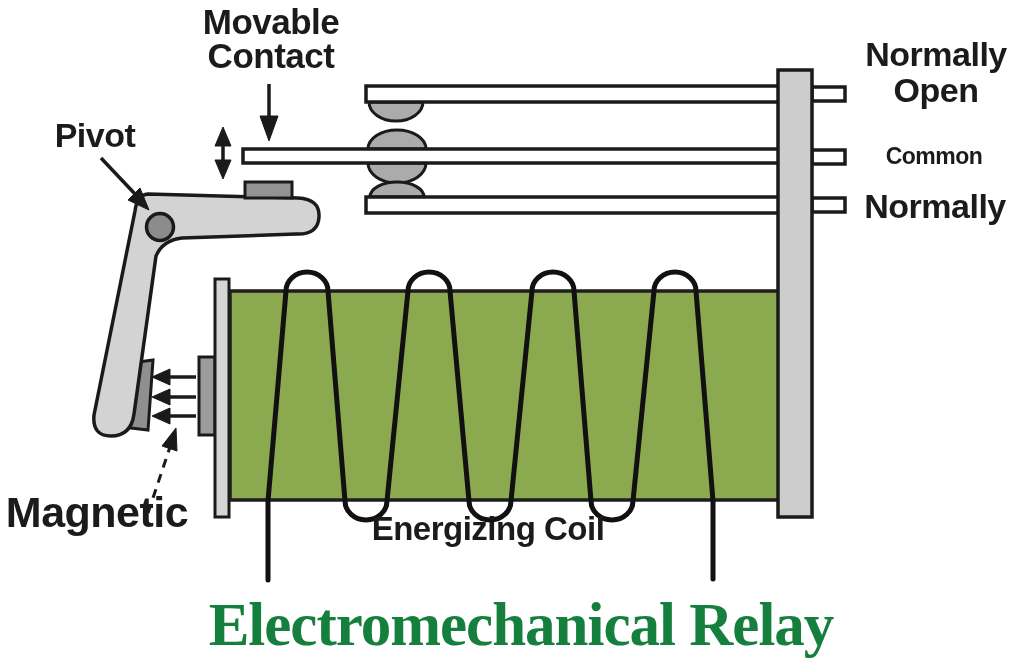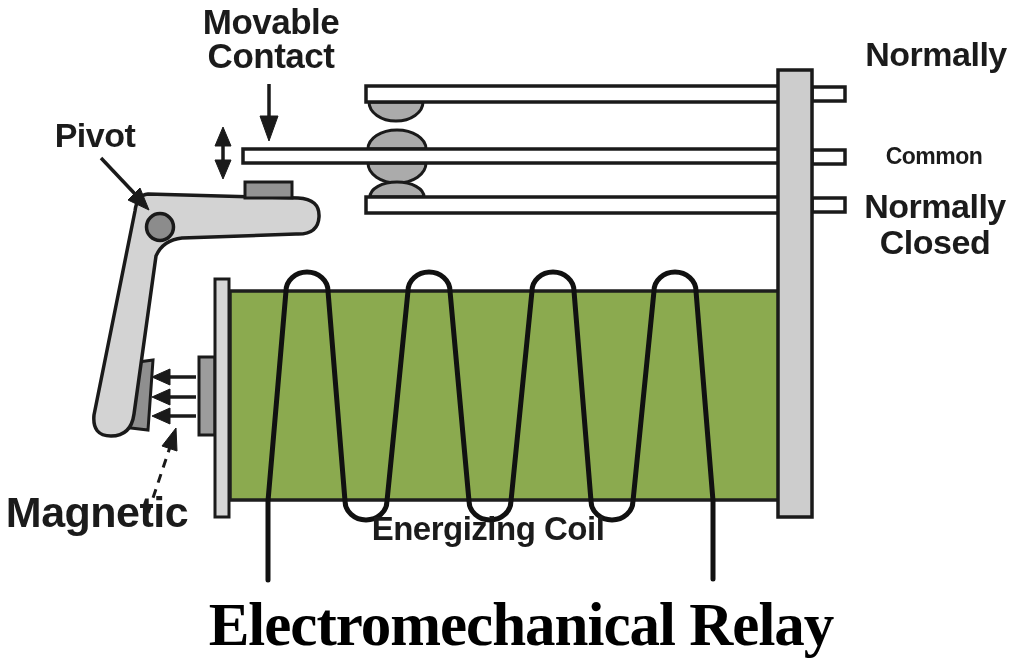--- a/index.html
+++ b/index.html
@@ -21,21 +21,21 @@
     letter-spacing: -0.5px;
     white-space: nowrap;
     font-family: "Liberation Sans", sans-serif;
   }
   .title {
     position: absolute;
     transform: translateX(-50%);
     text-align: left;
     font-family: "Liberation Serif", "DejaVu Serif", serif;
     font-weight: 700;
-    color: #000000;
+    color: #15803d;
     letter-spacing: -1px;
     white-space: nowrap;
   }
 </style>
 </head>
 <body>
 
 <div id="stage">
 
   <svg width="1024" height="662" viewBox="0 0 1024 662">
@@ -117,27 +117,27 @@
 
   <div class="lbl" style="left:95px; top:117px; font-size:34px; line-height:36px;">Pivot</div>
 
   <div class="lbl" style="left:271px; top:5px; font-size:35px; line-height:34px;">
     <div>Movable</div>
     <div>Contact</div>
   </div>
 
   <div class="lbl" style="left:936px; top:36px; font-size:34px; line-height:36px;">
     <div>Normally</div>
+    <div>Open</div>
   </div>
 
   <div class="lbl" style="left:934px; top:138px; font-size:23px; line-height:36px;">Common</div>
 
   <div class="lbl" style="left:935px; top:188px; font-size:34px; line-height:36px;">
     <div>Normally</div>
-    <div>Closed</div>
   </div>
 
   <div class="lbl" style="left:97px; top:494px; font-size:43px; line-height:36px;">
     <div>Magnetic</div>
   </div>
 
   <div class="lbl" style="left:488px; top:511px; font-size:33px; line-height:36px;">Energizing Coil</div>
 
   <div class="title" style="left:521px; top:592px; font-size:61px; line-height:66px;">Electromechanical Relay</div>
 

